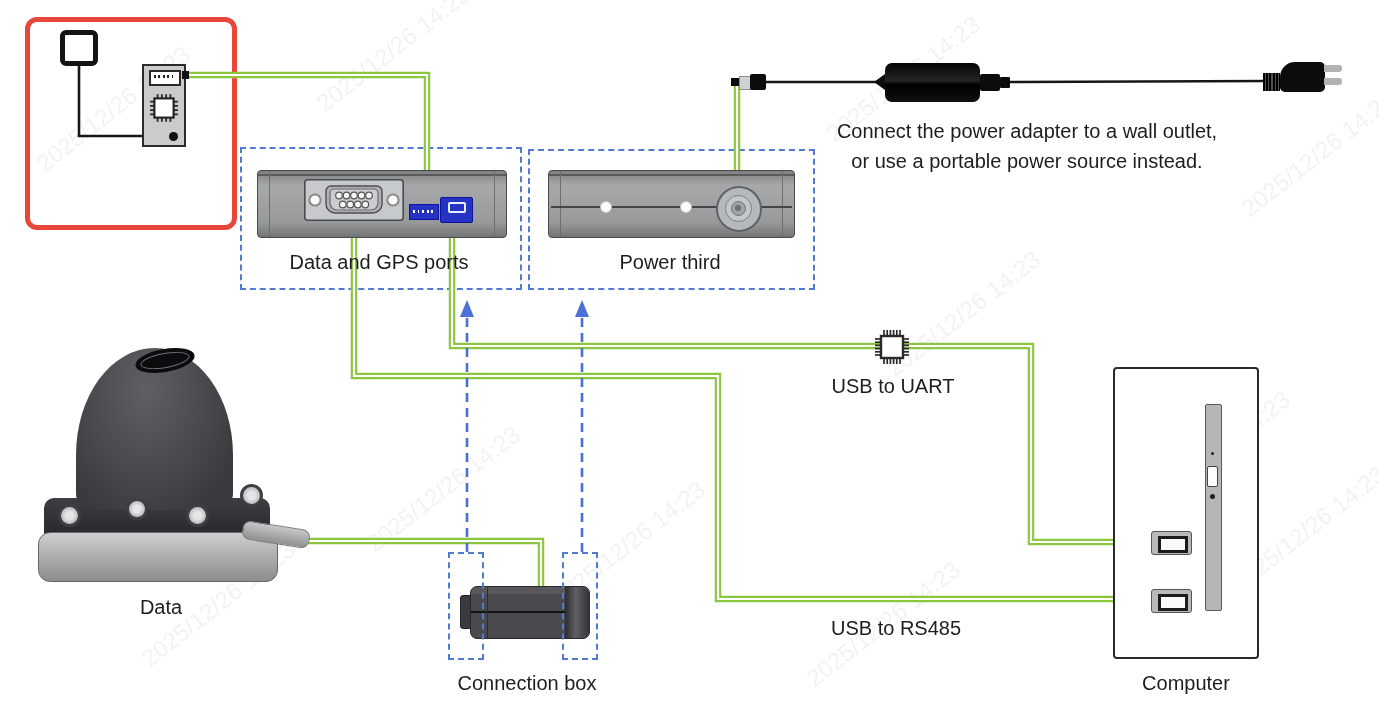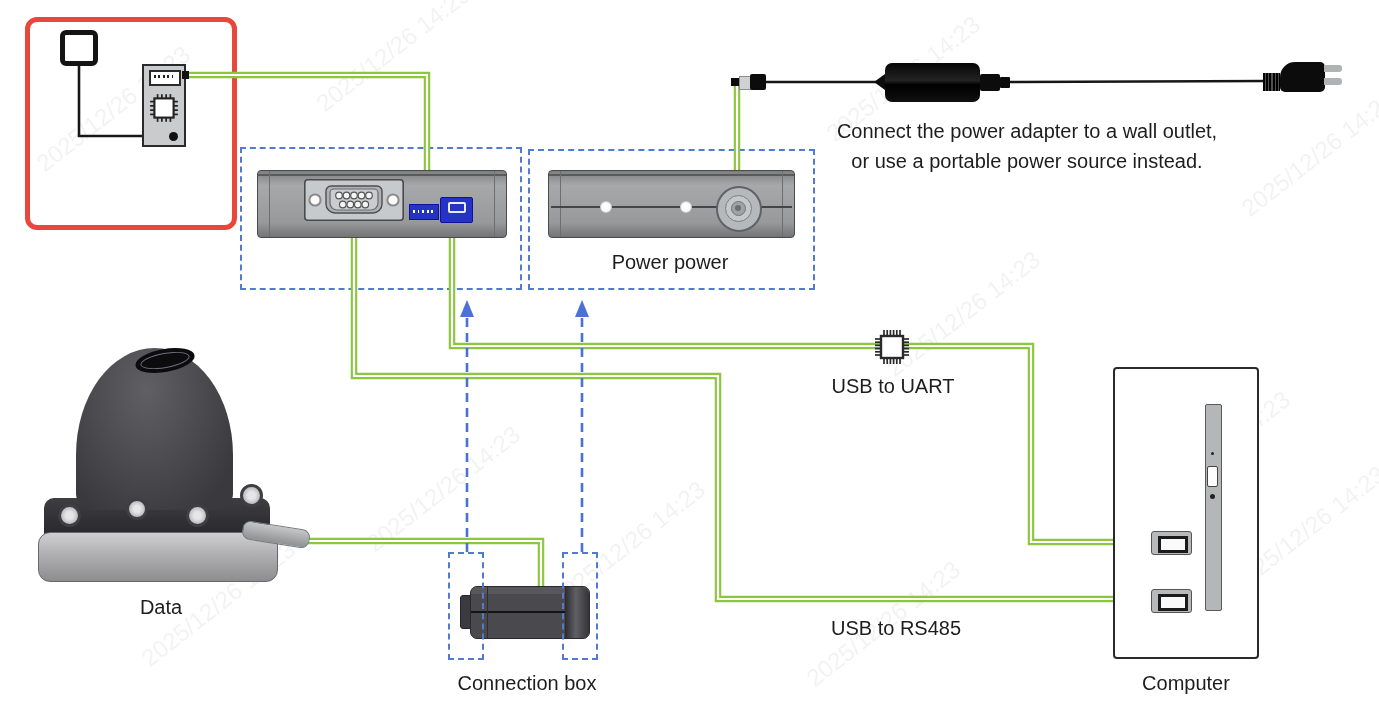--- a/index.html
+++ b/index.html
@@ -199,34 +199,35 @@
           <circle cx="61.3" cy="25.5" r="3.3"></circle>
       </g>
     </svg>
     <div class="blue-header" style="position:absolute;left:151px;top:33px;width:28px;height:14px;">
       <div class="blue-header-dots"></div>
     </div>
     <div class="blue-usb" style="position:absolute;left:182px;top:26px;width:31px;height:24px;">
       <div class="blue-usb-glyph"></div>
     </div>
   </div>
+  <div class="lbl" style="left:379px;top:250px;">Data and GPS ports</div>
 
   <div class="abs z3 panel" style="left:548px;top:170px;width:245px;height:66px;">
     <div class="panel-topline"></div>
     <div class="panel-seam" style="left:11px;"></div>
     <div class="panel-seam" style="right:11px;"></div>
     <div class="panel-midline" style="top:35px;"></div>
     <div class="hole" style="left:51px;top:30px;width:12px;height:12px;"></div>
     <div class="hole" style="left:131px;top:30px;width:12px;height:12px;"></div>
     <div class="barrel o" style="left:167px;top:15px;width:42px;height:42px;"></div>
     <div class="barrel m" style="left:176px;top:24px;width:25px;height:25px;"></div>
     <div class="barrel i" style="left:182px;top:30px;width:13px;height:13px;"></div>
     <div class="barrel c" style="left:186px;top:34px;width:6px;height:6px;"></div>
   </div>
-  <div class="lbl" style="left:670px;top:250px;">Power power</div>
+  <div class="lbl" style="left:670px;top:250px;">Power third</div>
 
   <div class="abs z3 blk" style="left:731px;top:78px;width:8px;height:8px;"></div>
   <div class="abs z3 sleeve" style="left:739px;top:76px;width:11px;height:12px;"></div>
   <div class="abs z3 blk" style="left:750px;top:74px;width:16px;height:16px;border-radius:2px;"></div>
   <div class="abs z3 adapter-taper" style="left:874px;top:74px;"></div>
   <div class="abs z3 adapter-brick" style="left:885px;top:63px;width:95px;height:39px;"></div>
   <div class="abs z3 blk" style="left:980px;top:74px;width:20px;height:17px;border-radius:2px;"></div>
   <div class="abs z3 blk" style="left:1000px;top:77px;width:10px;height:11px;border-radius:1px;"></div>
   <div class="abs z3 plug-ribs" style="left:1263px;top:73px;width:17px;height:18px;"></div>
   <div class="abs z3 plug-body" style="left:1280px;top:62px;width:45px;height:30px;"></div>

